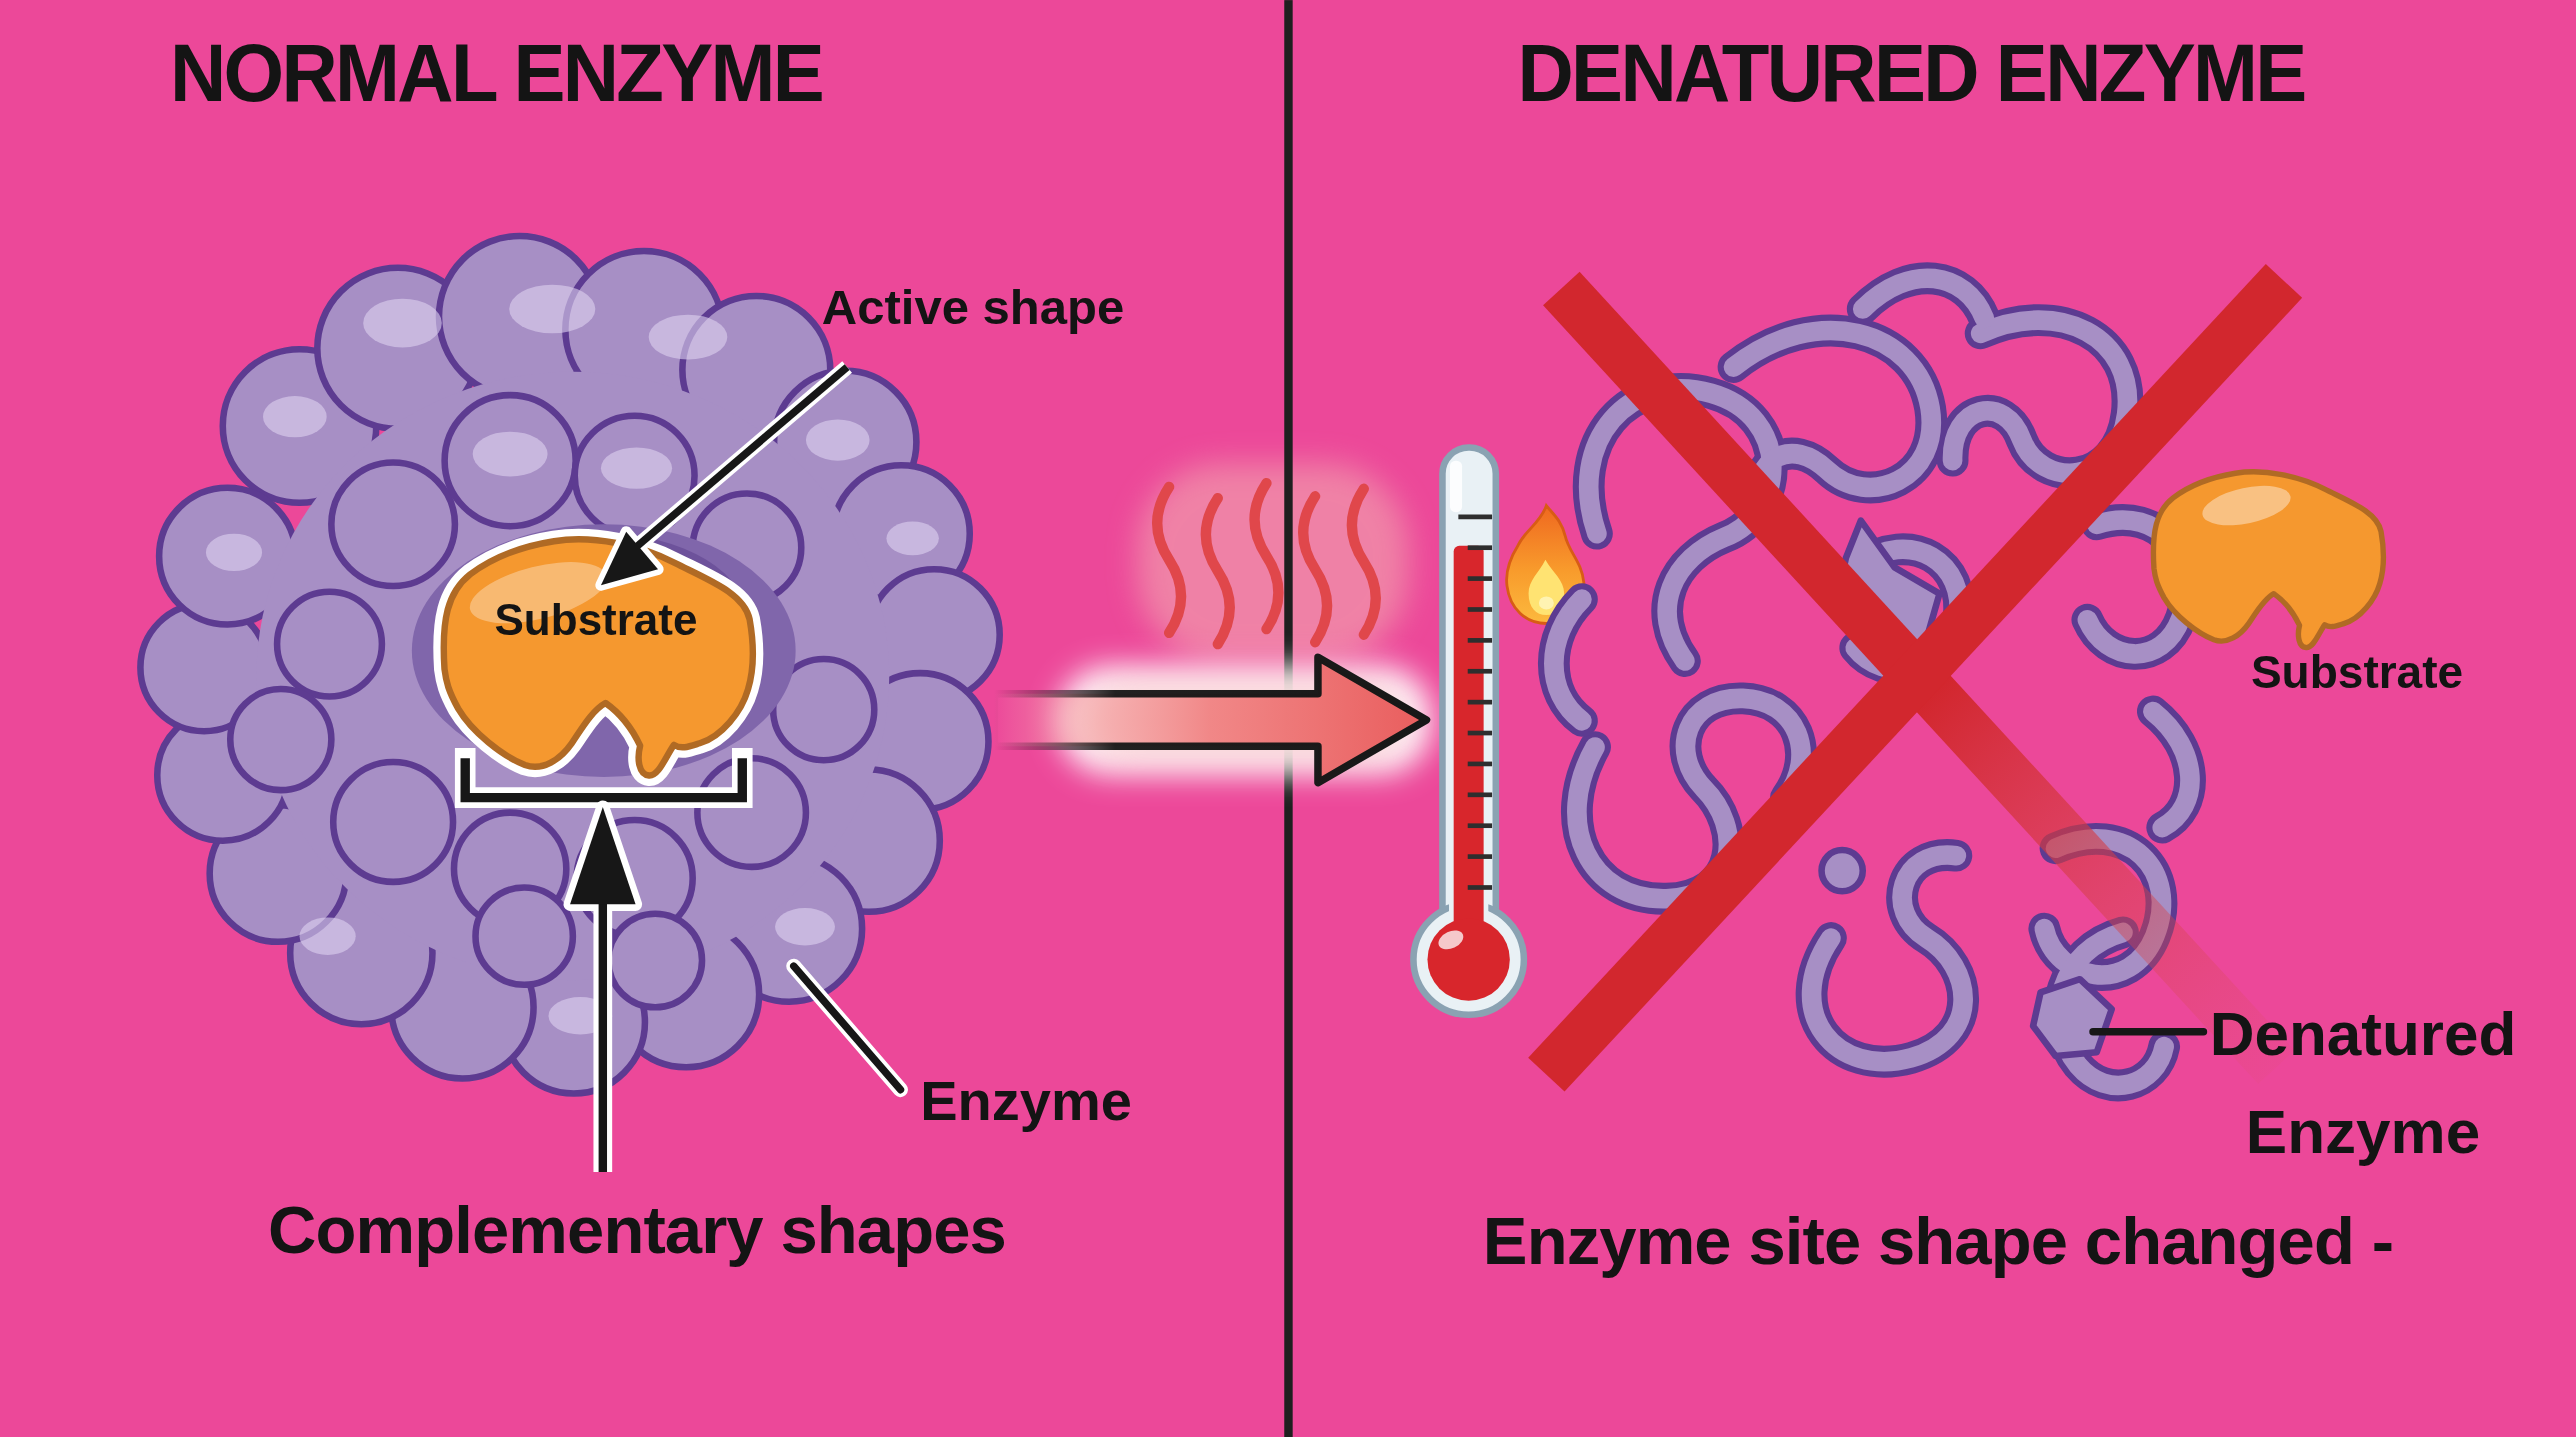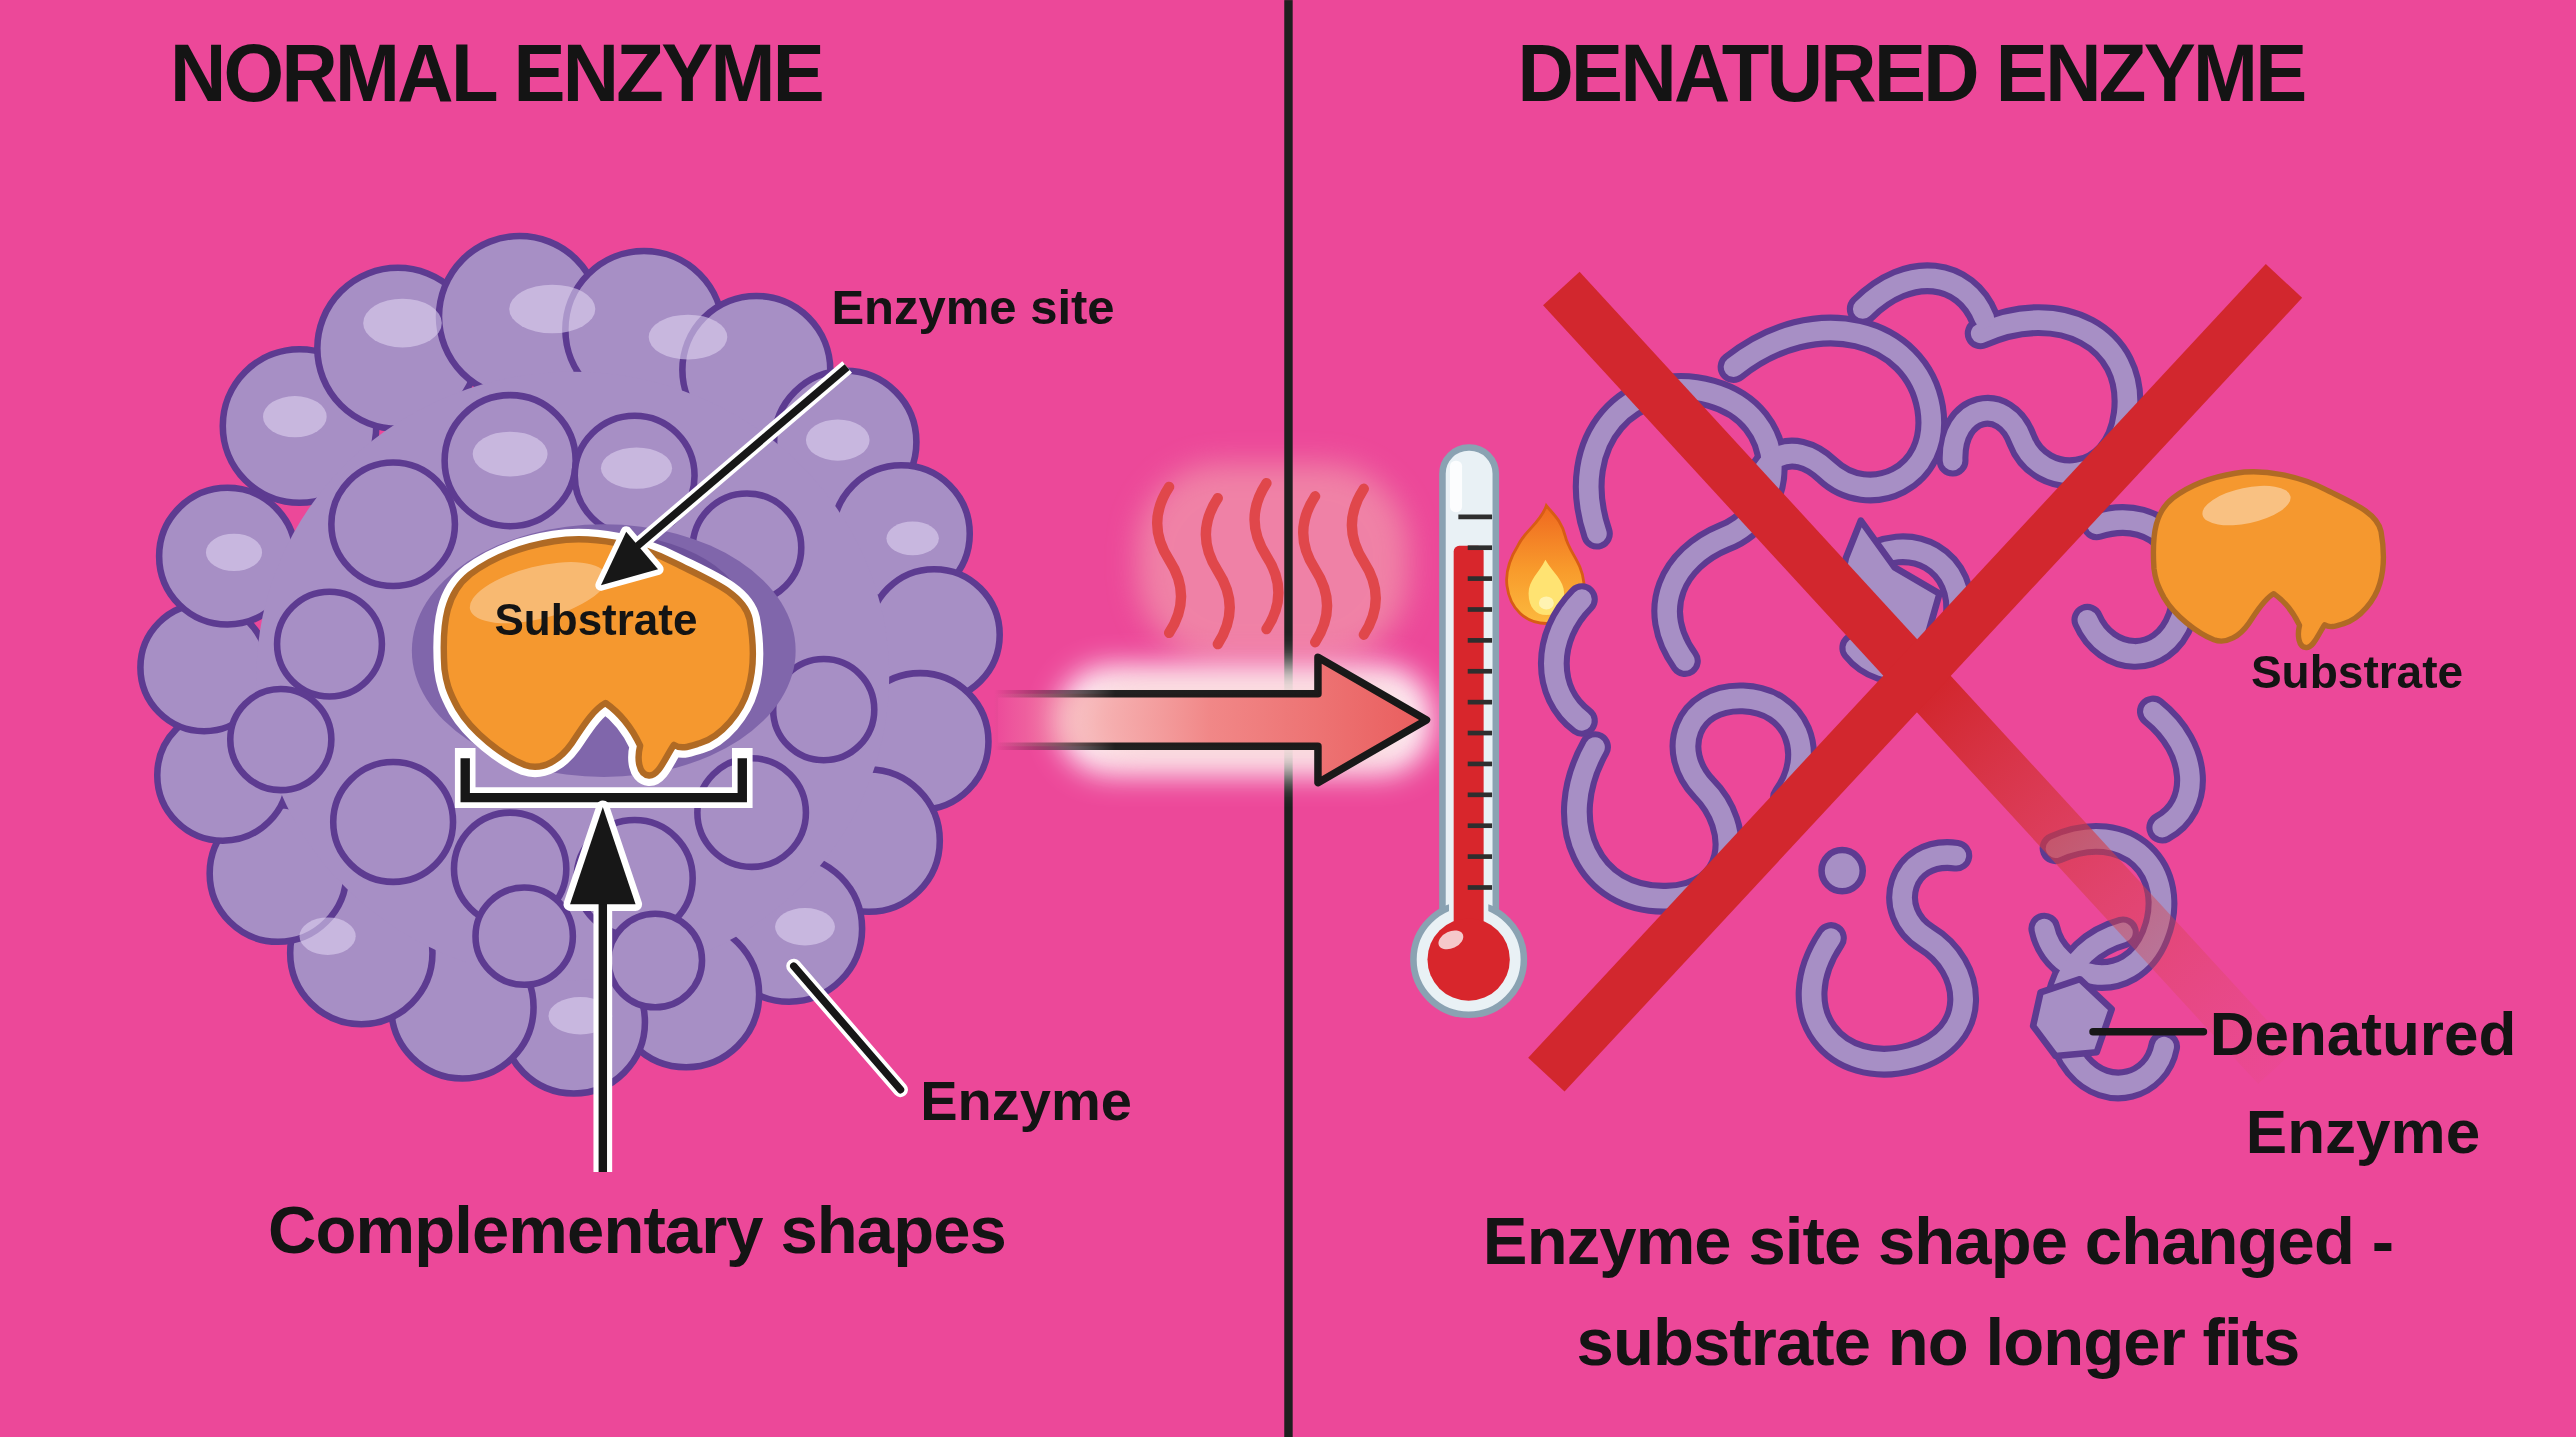--- a/index.html
+++ b/index.html
@@ -253,31 +253,30 @@
     <use href="#substrateShape" transform="translate(2296,492) scale(0.64)" stroke="#b06a24" stroke-width="9" stroke-linejoin="round" fill="#f5982f"></use>
     <ellipse cx="2400" cy="540" rx="48" ry="19" fill="#ffffff" opacity="0.4" transform="rotate(-12 2400 540)"></ellipse>
   </g>
 
   <line x1="2236" y1="1102" x2="2354" y2="1102" stroke="#171717" stroke-width="8" stroke-linecap="round"></line>
 </svg>
 
   <div class="label title t-left">NORMAL ENZYME</div>
   <div class="label title t-right">DENATURED ENZYME</div>
 
-  <div class="label lbl-active-site">Enzyme site</div>
+  <div class="label lbl-active-site">Active shape</div>
   <div class="label lbl-substrate-left">Substrate</div>
   <div class="label lbl-enzyme-left">Enzyme</div>
   <div class="label lbl-complementary">Complementary shapes</div>
 
   <div class="label lbl-substrate-right">Substrate</div>
 
   <div class="label lbl-denatured">
     <div>Denatured</div>
     <div>Enzyme</div>
   </div>
 
   <div class="label lbl-caption">
     <div>Enzyme site shape changed -</div>
-    <div>substrate no longer fits</div>
   </div>
 
 </div>
 
 
 </body></html>

